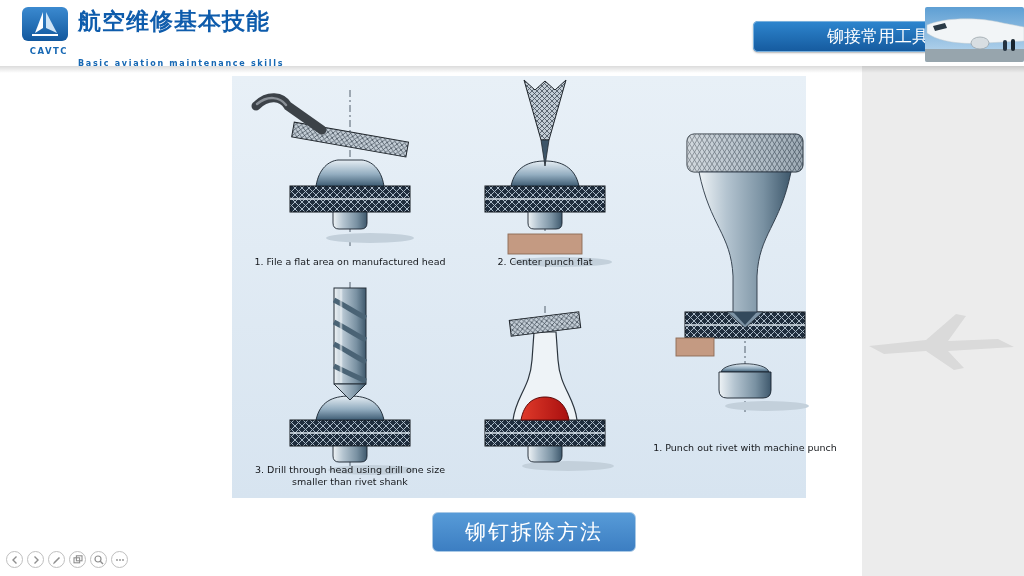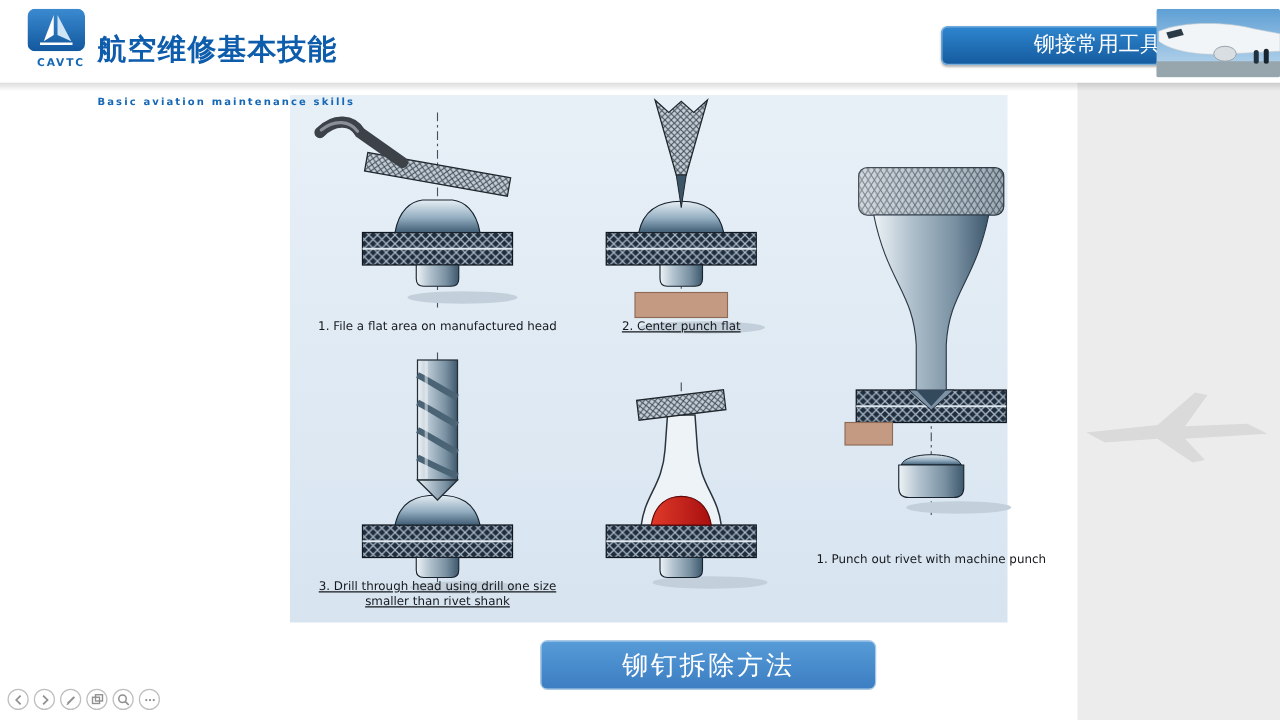--- a/index.html
+++ b/index.html
@@ -10,46 +10,46 @@
     background:#ffffff;
   }
   .slide { position:relative; width:1024px; height:576px; background:#fff; }
 
   
   .header { position:absolute; top:0; left:0; width:1024px; height:66px; background:#fff; z-index:5; }
   .header-shadow { position:absolute; top:66px; left:0; width:1024px; height:7px;
     background:linear-gradient(rgba(0,0,0,.14), rgba(0,0,0,0)); z-index:4; }
   .logo { position:absolute; left:12px; top:7px; width:56px; text-align:right; }
   .logo-text { display:block; font-size:8.5px; font-weight:bold; color:#1668b4; letter-spacing:1.5px; margin-top:1px; }
-  .title-block { position:absolute; left:78px; top:24px; }
+  .title-block { position:absolute; left:78px; top:6px; }
   .title-cn { font-size:23px; font-weight:bold; color:#0e5cac; letter-spacing:1px; }
   .title-en { font-size:8px; font-weight:bold; color:#1668b4; letter-spacing:1.7px; margin-top:22px; }
   .badge { position:absolute; left:753px; top:21px; width:176px; height:31px; line-height:31px;
     text-align:right; color:#fff; font-weight:normal; font-size:17px;
     background:linear-gradient(#2e86cf,#155a9e); border-radius:5px;
     box-shadow: inset 0 0 0 1px #79b0dd, 0 1px 2px rgba(0,0,0,.3); }
   .photo { position:absolute; left:925px; top:7px; width:99px; height:55px; overflow:hidden; border-radius:2px; }
 
   
   .right-band { position:absolute; left:862px; top:66px; width:162px; height:510px; background:#ececec; z-index:1; }
   .watermark { position:absolute; left:2px; top:238px; opacity:.85; }
 
   
   .diagram { position:absolute; left:232px; top:76px; width:574px; height:422px;
     background:linear-gradient(180deg,#e8f0f7,#d7e4f0); z-index:2; }
   .diagram-art { position:absolute; left:0; top:0; }
   .cap { position:absolute; font-size:9.5px; color:#15181c; text-align:center; line-height:1.25; }
   .cap1 { left:3px;   top:180px; width:230px; }
-  .cap2 { left:233px; top:180px; width:160px;text-decoration:underline; }
-  .cap3 { left:8px;   top:388px; width:220px;text-decoration:underline; }
+  .cap2 { left:233px; top:180px; width:160px; }
+  .cap3 { left:8px;   top:388px; width:220px; }
   .cap4 { left:228px; top:388px; width:170px; }
   .cap5 { left:405px; top:366px; width:216px; }
 
   
-  .bottom-button { position:absolute; left:432px; top:512px; width:269px; height:40px; line-height:38px;
+  .bottom-button { position:absolute; left:432px; top:512px; width:204px; height:40px; line-height:38px;
     text-align:center; font-size:21px; letter-spacing:2px; color:#fff;
     background:linear-gradient(#579bd8,#3c7ec2); border:1px solid #a9c9e6; border-radius:6px; z-index:3; }
 
   
   .controls { position:absolute; left:6px; top:551px; display:flex; gap:4px; z-index:6; }
   .ctl { width:17px; height:17px; border-radius:50%; border:1px solid #bfbfbf;
     background:rgba(255,255,255,.65); padding:0; margin:0; display:flex;
     align-items:center; justify-content:center; cursor:pointer; }
   .ctl svg { display:block; }
 </style>

